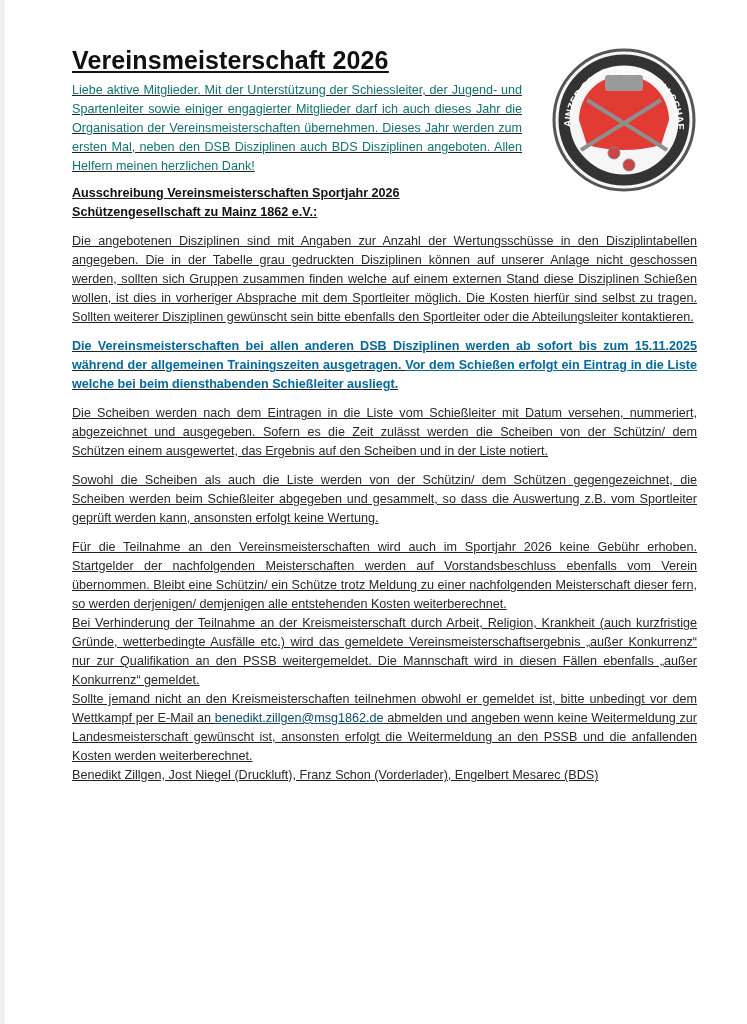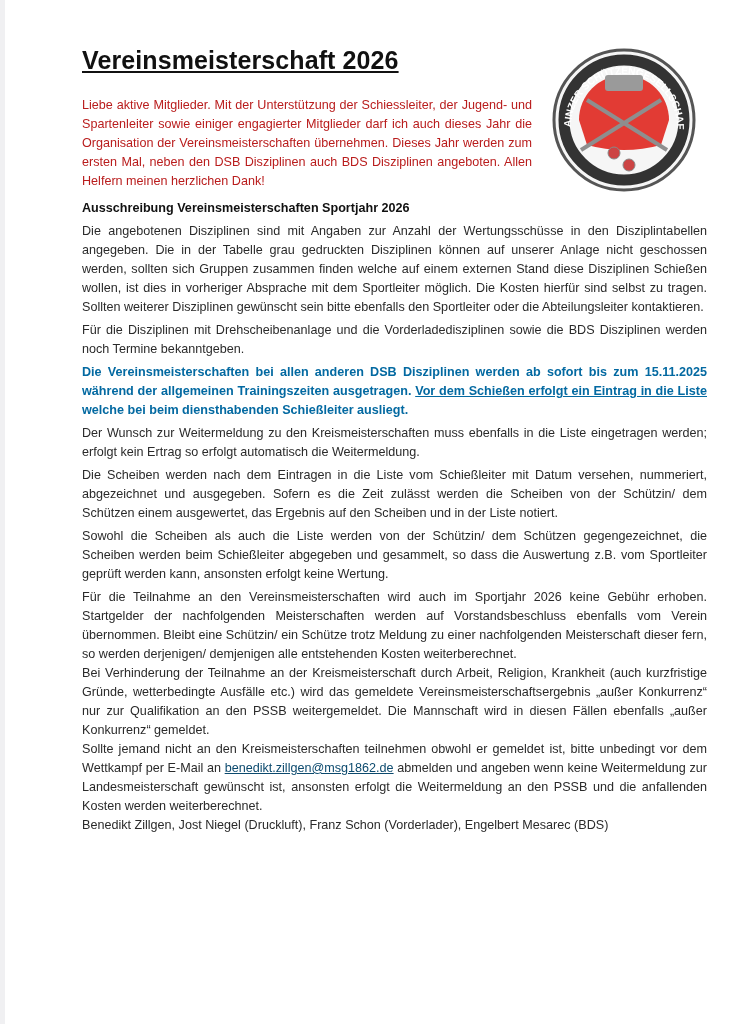--- a/index.html
+++ b/index.html
@@ -4,55 +4,54 @@
 <style>
   html, body { margin: 0; padding: 0; }
   body {
     width: 747px; height: 1024px; overflow: hidden;
     background: #ffffff;
     font-family: "Liberation Sans", sans-serif;
     color: #222;
     position: relative;
   }
   .edge-left { position: absolute; left: 0; top: 0; width: 5px; height: 1024px; background: #f0f0f2; }
-  .page { position: absolute; left: 82px; top: 44px; width: 625px; }
+  .page { position: absolute; left: 72px; top: 44px; width: 625px; text-decoration: underline; }
   .title {
     font-family: "Liberation Sans", sans-serif;
     font-size: 25px; font-weight: bold; text-decoration: underline;
     color: #111; margin: 0; letter-spacing: 0.1px; line-height: 32px;
   }
   .intro {
     width: 450px; font-size: 12.6px; line-height: 19px; text-align: justify;
-    margin-top: 20px; color: #b91c1c;
+    margin-top: 5px; color: #0f766e;
   }
   .logo { position: absolute; left: 549px; top: 45px; width: 150px; height: 150px; }
   .heading { font-size: 12.6px; font-weight: bold; line-height: 19px; margin-top: 8px; color: #111; }
   p { margin: 0; font-size: 12.6px; line-height: 19px; text-align: justify; color: #2a2a2a; }
-  .gap { margin-top: 4px; }
+  .gap { margin-top: 10px; }
   .bold { font-weight: bold; color: #0369a1; }
   .u { text-decoration: underline; }
   a.mail { color: #0c4a6e; text-decoration: underline; }
 </style>
 </head>
 <body>
 
 <div class="edge-left"></div>
 
 <div class="page">
   <h1 class="title">Vereinsmeisterschaft 2026</h1>
   <div class="intro">Liebe aktive Mitglieder. Mit der Unterstützung der Schiessleiter, der Jugend- und Spartenleiter sowie einiger engagierter Mitglieder darf ich auch dieses Jahr die Organisation der Vereinsmeisterschaften übernehmen. Dieses Jahr werden zum ersten Mal, neben den DSB Disziplinen auch BDS Disziplinen angeboten. Allen Helfern meinen herzlichen Dank!</div>
 
   <div class="heading" style="">
     <div>Ausschreibung Vereinsmeisterschaften Sportjahr 2026</div>
+    <div>Schützengesellschaft zu Mainz 1862 e.V.:</div>
   </div>
 
   <p class="gap">Die angebotenen Disziplinen sind mit Angaben zur Anzahl der Wertungsschüsse in den Disziplintabellen angegeben. Die in der Tabelle grau gedruckten Disziplinen können auf unserer Anlage nicht geschossen werden, sollten sich Gruppen zusammen finden welche auf einem externen Stand diese Disziplinen Schießen wollen, ist dies in vorheriger Absprache mit dem Sportleiter möglich. Die Kosten hierfür sind selbst zu tragen. Sollten weiterer Disziplinen gewünscht sein bitte ebenfalls den Sportleiter oder die Abteilungsleiter kontaktieren.</p>
-  <p class="gap">Für die Disziplinen mit Drehscheibenanlage und die Vorderladedisziplinen sowie die BDS Disziplinen werden noch Termine bekanntgeben.</p>
   <p class="gap bold"><span>Die Vereinsmeisterschaften bei allen anderen DSB Disziplinen werden ab sofort bis zum 15.11.2025 während der allgemeinen Trainingszeiten ausgetragen. </span><span class="u">Vor dem Schießen erfolgt ein Eintrag in die Liste</span><span> welche bei beim diensthabenden Schießleiter ausliegt.</span></p>
-  <p class="gap">Der Wunsch zur Weitermeldung zu den Kreismeisterschaften muss ebenfalls in die Liste eingetragen werden; erfolgt kein Ertrag so erfolgt automatisch die Weitermeldung.</p>
   <p class="gap">Die Scheiben werden nach dem Eintragen in die Liste vom Schießleiter mit Datum versehen, nummeriert, abgezeichnet und ausgegeben. Sofern es die Zeit zulässt werden die Scheiben von der Schützin/ dem Schützen einem ausgewertet, das Ergebnis auf den Scheiben und in der Liste notiert.</p>
   <p class="gap">Sowohl die Scheiben als auch die Liste werden von der Schützin/ dem Schützen gegengezeichnet, die Scheiben werden beim Schießleiter abgegeben und gesammelt, so dass die Auswertung z.B. vom Sportleiter geprüft werden kann, ansonsten erfolgt keine Wertung.</p>
   <p class="gap">Für die Teilnahme an den Vereinsmeisterschaften wird auch im Sportjahr 2026 keine Gebühr erhoben. Startgelder der nachfolgenden Meisterschaften werden auf Vorstandsbeschluss ebenfalls vom Verein übernommen. Bleibt eine Schützin/ ein Schütze trotz Meldung zu einer nachfolgenden Meisterschaft dieser fern, so werden derjenigen/ demjenigen alle entstehenden Kosten weiterberechnet.</p>
 
   <p>Bei Verhinderung der Teilnahme an der Kreismeisterschaft durch Arbeit, Religion, Krankheit (auch kurzfristige Gründe, wetterbedingte Ausfälle etc.) wird das gemeldete Vereinsmeisterschaftsergebnis „außer Konkurrenz“ nur zur Qualifikation an den PSSB weitergemeldet. Die Mannschaft wird in diesen Fällen ebenfalls „außer Konkurrenz“ gemeldet.</p>
   <p><span>Sollte jemand nicht an den Kreismeisterschaften teilnehmen obwohl er gemeldet ist, bitte unbedingt vor dem Wettkampf per E-Mail an </span><a class="mail" href="#">benedikt.zillgen@msg1862.de</a><span> abmelden und angeben wenn keine Weitermeldung zur Landesmeisterschaft gewünscht ist, ansonsten erfolgt die Weitermeldung an den PSSB und die anfallenden Kosten werden weiterberechnet.</span></p>
 
   <p>Benedikt Zillgen, Jost Niegel (Druckluft), Franz Schon (Vorderlader), Engelbert Mesarec (BDS)</p>
 
 </div>

